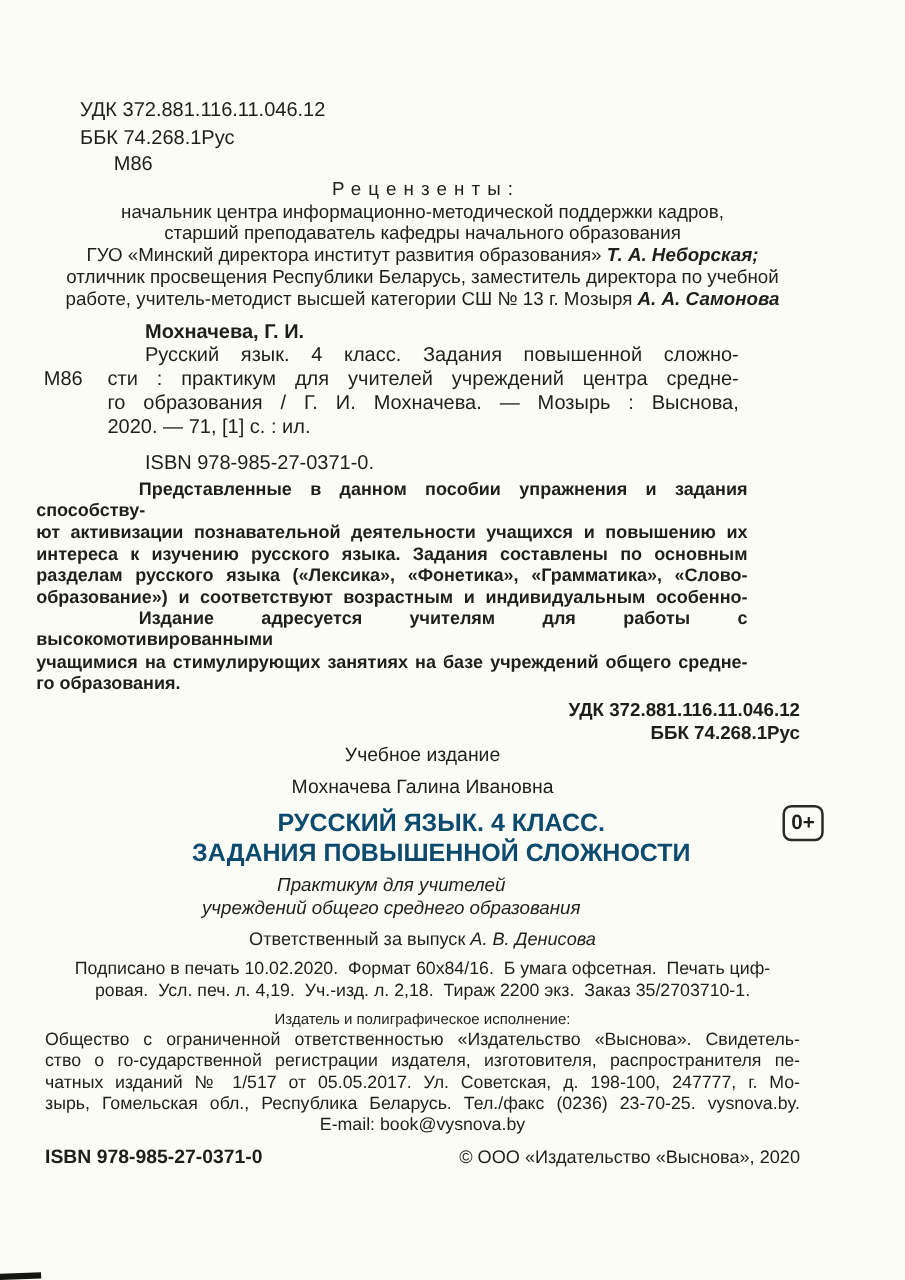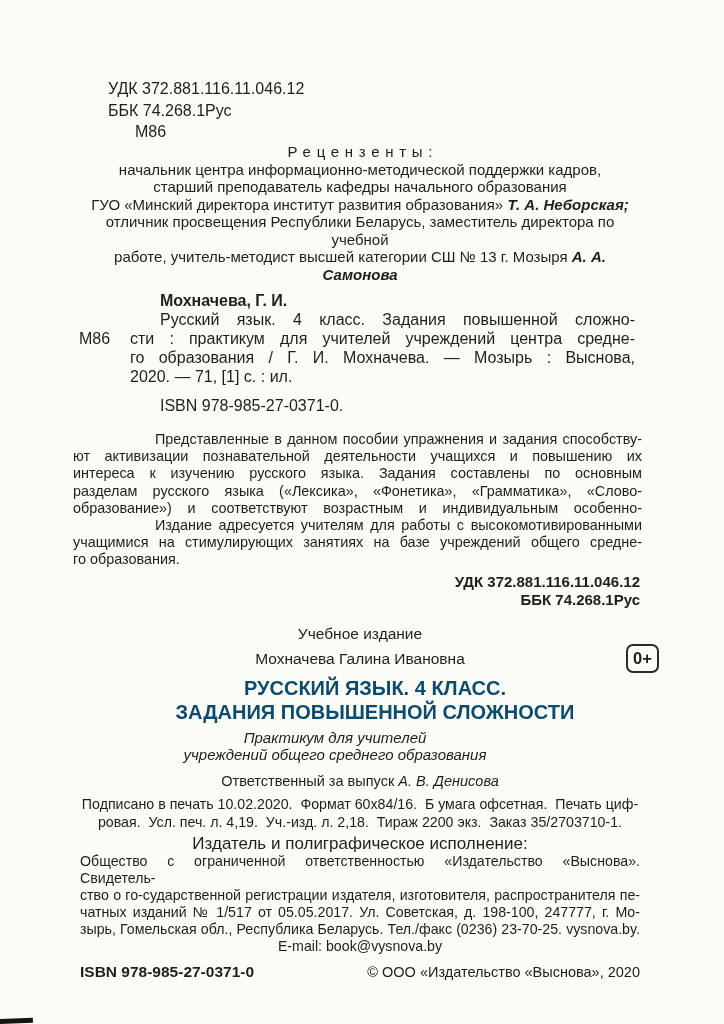--- a/index.html
+++ b/index.html
@@ -9,21 +9,21 @@
     font-family:"Liberation Sans","DejaVu Sans",sans-serif;
     color:#1e1e1c;
     -webkit-font-smoothing:antialiased;
   }
   .page{
     position:relative;
     width:724px;height:1024px;
     background:#fcfcf6;
     overflow:hidden;
     box-sizing:border-box;
-    padding:78px 84px 0 80px;
+    padding:78px 84px 0 36px;
   }
   .center{text-align:center;}
   .jl{text-align:justify;text-align-last:justify;text-justify:inter-word;}
   .pre{white-space:pre-wrap;}
   .b{font-weight:normal;}
   .i{font-style:italic;text-align:right;}
   .bi{font-weight:bold;font-style:italic;}
 
   .head-block{
     margin-left:28px;
@@ -55,32 +55,33 @@
   .catalog-isbn{
     margin-left:80px;
     margin-top:10px;
     font-size:16px;line-height:19px;
   }
 
   .annotation{
     margin-left:-7px;
     width:569px;
     font-size:14.4px;line-height:17.2px;
-    margin-top:16px;
+    margin-top:4px;
+    font-weight:bold;
   }
   .indent82{text-indent:82px;}
 
   .codes-right{
     margin-top:4px;
     font-size:15px;line-height:18px;
     font-weight:bold;
     text-align:right;
   }
 
-  .edition-type{margin-top:16px;font-size:15.5px;line-height:18px;}
+  .edition-type{font-size:15.5px;line-height:18px;}
   .author-line{margin-top:6px;font-size:15.5px;line-height:19px;}
   .book-title{
     margin-top:8px;
     padding-left:30px;
     font-size:20px;line-height:24px;
     font-weight:bold;
     color:#0c4a6e;
   }
   .age-badge{
     position:absolute;
@@ -94,21 +95,21 @@
     box-sizing:border-box;
   }
   .subtitle{
     margin-top:5px;
     position:relative;left:-25px;
     font-style:italic;
     font-size:15px;line-height:17.5px;
   }
   .responsible{margin-top:9px;font-size:14.5px;line-height:17px;}
   .imprint{margin-top:5px;font-size:14.2px;line-height:18px;}
-  .publisher-heading{margin-top:4px;font-size:17px;line-height:18px;}
+  .publisher-heading{margin-top:4px;font-size:12px;line-height:18px;}
   .publisher{font-size:14.2px;line-height:17px;}
 
   .footer-row{
     margin-top:8px;
     display:flex;justify-content:space-between;align-items:baseline;
   }
   .footer-isbn{font-weight:bold;font-size:15.5px;}
   .footer-copy{font-size:14.5px;}
 
   .corner-artifact{

